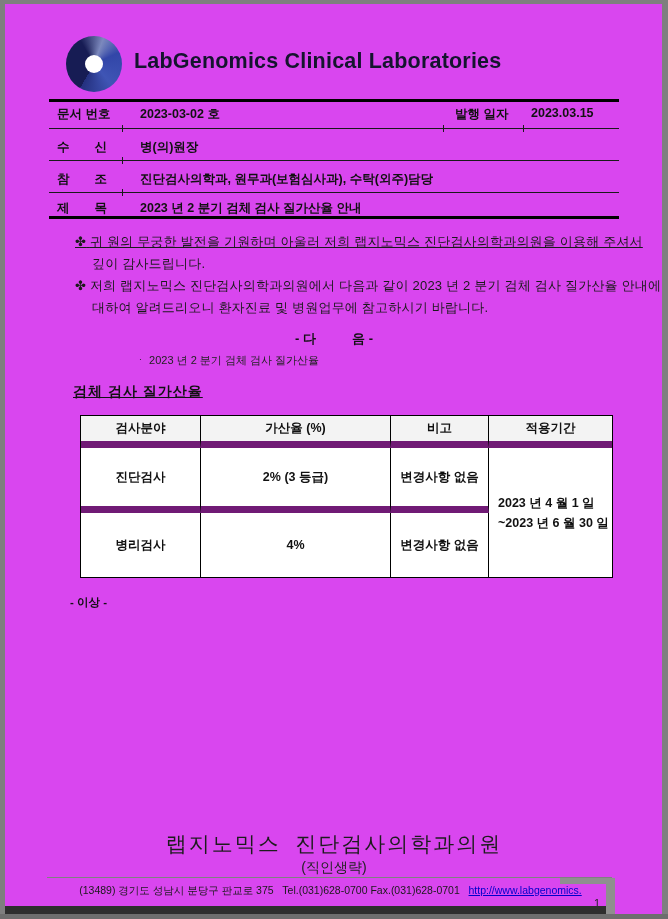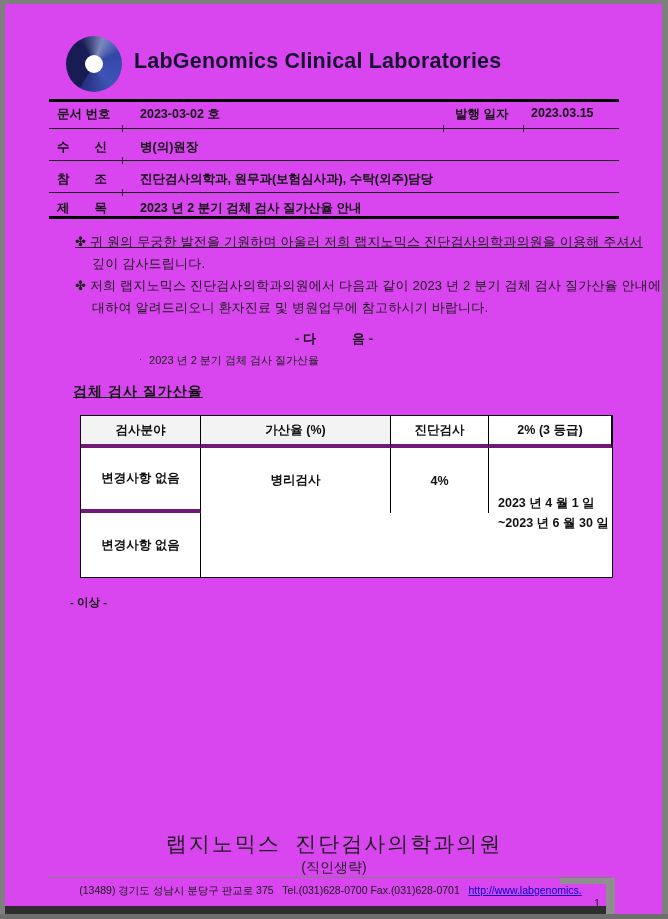--- a/index.html
+++ b/index.html
@@ -33,21 +33,21 @@
   
   .body-line { font-size:13px; color:#1a1a1a; white-space:pre; letter-spacing:0.2px; }
   .daum { left:49px; width:570px; text-align:center; font-size:13px; font-weight:bold; white-space:pre; }
   .note-line { font-size:11px; color:#222; white-space:pre;margin-left:41px; }
   .section-title { font-size:14px; font-weight:bold; text-decoration:underline; letter-spacing:1px; white-space:pre; }
 
   
   .qtable { left:80px; top:415px; width:533px; height:163px; display:grid;
             grid-template-columns:120px 190px 98px 123px; grid-template-rows:32px 65px 64px;
             border:1px solid #000; background:#fff; }
-  .qtable .cell { border-right:1px solid #000; border-bottom:4px solid #701a75;
+  .qtable .cell { border-right:1px solid #000; border-bottom:7px solid #701a75;
                   display:flex; align-items:center; justify-content:center;
                   font-size:12.5px; font-weight:bold; color:#111; text-align:center; }
   .qtable .cell.last-col { border-right:none; }
   .qtable .cell.last-row { border-bottom:none; }
   .qtable .hdr { background:#f3f3f3; }
   .qtable .period { grid-column:4; grid-row:2 / span 2; flex-direction:column;
                     align-items:flex-start; justify-content:center; padding-left:9px;
                     line-height:20px; text-align:left; border-right:none; border-bottom:none; }
   .end-mark { font-size:11.5px; font-weight:bold; white-space:pre; }
 
@@ -104,20 +104,22 @@
 
   <div class="abs daum" style="top:322px;margin-top:8px;">- 다          음 -</div>
 
   <div class="abs note-line" style="left:94px; top:353px;"><span>ㆍ</span> <span>2023 년 2 분기 검체 검사 질가산율</span></div>
 
   <div class="abs section-title" style="left:73px; top:383px;">검체 검사 질가산율</div>
 
   <div class="abs qtable">
     <div class="cell hdr">검사분야</div>
     <div class="cell hdr">가산율 (%)</div>
+    <div class="cell hdr">비고</div>
+    <div class="cell hdr last-col">적용기간</div>
 
     <div class="cell">진단검사</div>
     <div class="cell">2% (3 등급)</div>
     <div class="cell">변경사항 없음</div>
 
     <div class="cell period">
       <span>2023 년 4 월 1 일</span>
       <span>~2023 년 6 월 30 일</span>
     </div>
 

